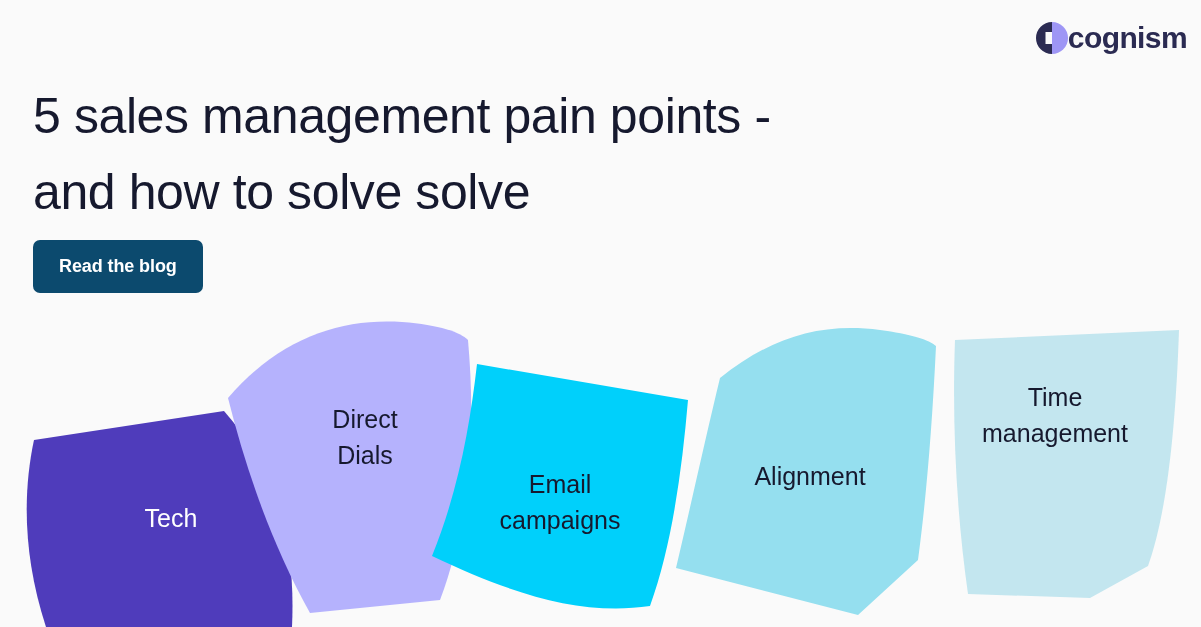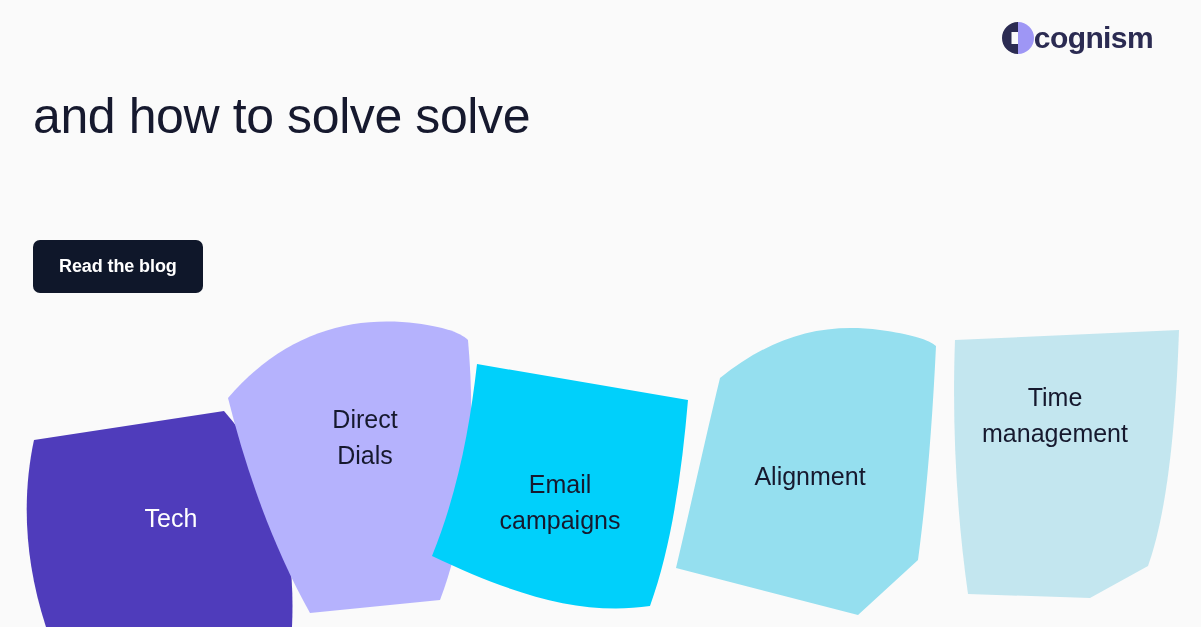--- a/index.html
+++ b/index.html
@@ -19,21 +19,21 @@
     width: 1201px;
     height: 627px;
     background: #fafafa;
     overflow: hidden;
   }
 
   
   #logo {
     position: absolute;
     top: 22px;
-    right: 48px;
+    right: 14px;
     display: flex;
     align-items: center;
   }
   #logo-mark {
     width: 32px;
     height: 32px;
     display: block;
   }
   #logo-word {
     font-size: 30px;
@@ -128,18 +128,19 @@
 
   <div id="logo">
     <svg id="logo-mark" viewBox="0 0 32 32">
       <path d="M16 0 A16 16 0 0 0 16 32 L16 22 L9.5 22 L9.5 10 L16 10 Z" fill="#2b2b52"></path>
       <path d="M16 0 A16 16 0 0 1 16 32 Z" fill="#9e96f5"></path>
     </svg>
     <span id="logo-word" style="color: rgb(43, 43, 82);">cognism</span>
   </div>
 
   <h1 id="headline" style="color: rgb(22, 25, 46);">
+    <span class="line">5 sales management pain points -</span>
     <span class="line">and how to solve solve</span>
   </h1>
 
-  <button id="cta" style="background: #0f172a; color: rgb(255, 255, 255);">Read the blog</button>
+  <button id="cta" style="background: #0c4a6e; color: rgb(255, 255, 255);">Read the blog</button>
 
 </div>
 
 </body></html>

